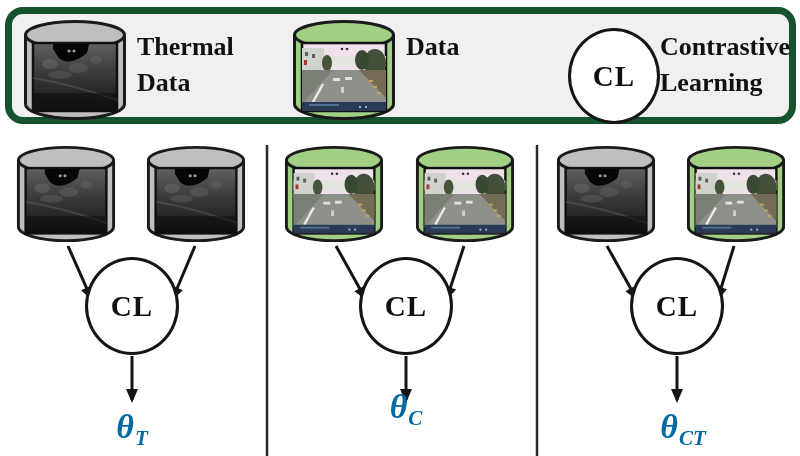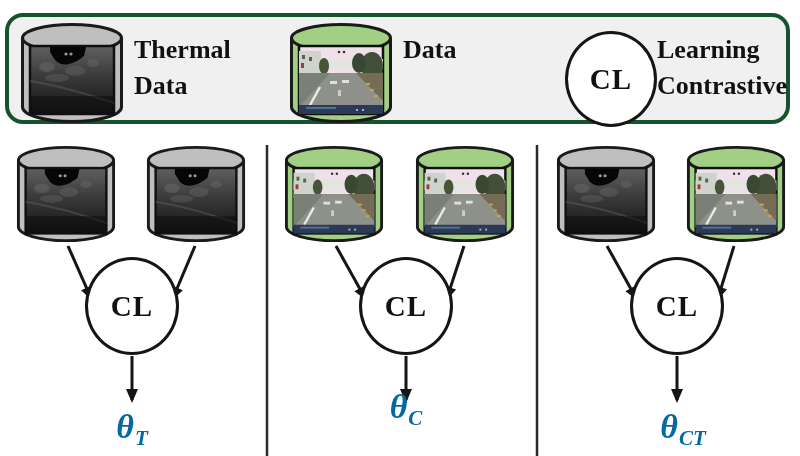--- a/index.html
+++ b/index.html
@@ -3,22 +3,22 @@
 <meta charset="utf-8">
 <style>
   html,body{margin:0;padding:0;background:#ffffff;}
   #canvas{
     position:relative;width:800px;height:456px;overflow:hidden;
     background:#ffffff;font-family:"Liberation Serif","DejaVu Serif",serif;
   }
   .abs{position:absolute;}
   
   .legend-box{
-    left:5px;top:13px;width:777px;height:103px;
-    background:#f0f0f0;border:4px solid #14532d;border-radius:18px;
+    left:5px;top:7px;width:777px;height:103px;
+    background:#f0f0f0;border:7px solid #14532d;border-radius:18px;
   }
   .legend-label{
     font-weight:bold;font-size:26px;line-height:36px;color:#111;
     white-space:nowrap;
   }
   
   .cyl{display:block;}
   .cyl svg{display:block;width:100%;height:100%;}
   
   .cl-circle{
@@ -104,22 +104,22 @@
   </svg>
       </div>
     <div class="abs legend-label" style="left:394px;top:15px;">
       <div>Data</div>
     </div>
 
     <div class="abs cl-circle cl-legend">
       <span class="cl-text">CL</span>
     </div>
     <div class="abs legend-label" style="left:648px;top:15px;">
+      <div>Contrastive</div>
       <div>Learning</div>
-      <div>Contrastive</div>
     </div>
   </div>
 
   <svg id="overlay" class="abs" viewBox="0 0 800 456" xmlns="http://www.w3.org/2000/svg">
     <defs>
       <marker id="ah" markerUnits="userSpaceOnUse" markerWidth="16" markerHeight="14" refX="12" refY="7" orient="auto">
         <path d="M1,1 L15,7 L1,13 Z" fill="#151515"></path>
       </marker>
     </defs>
 

